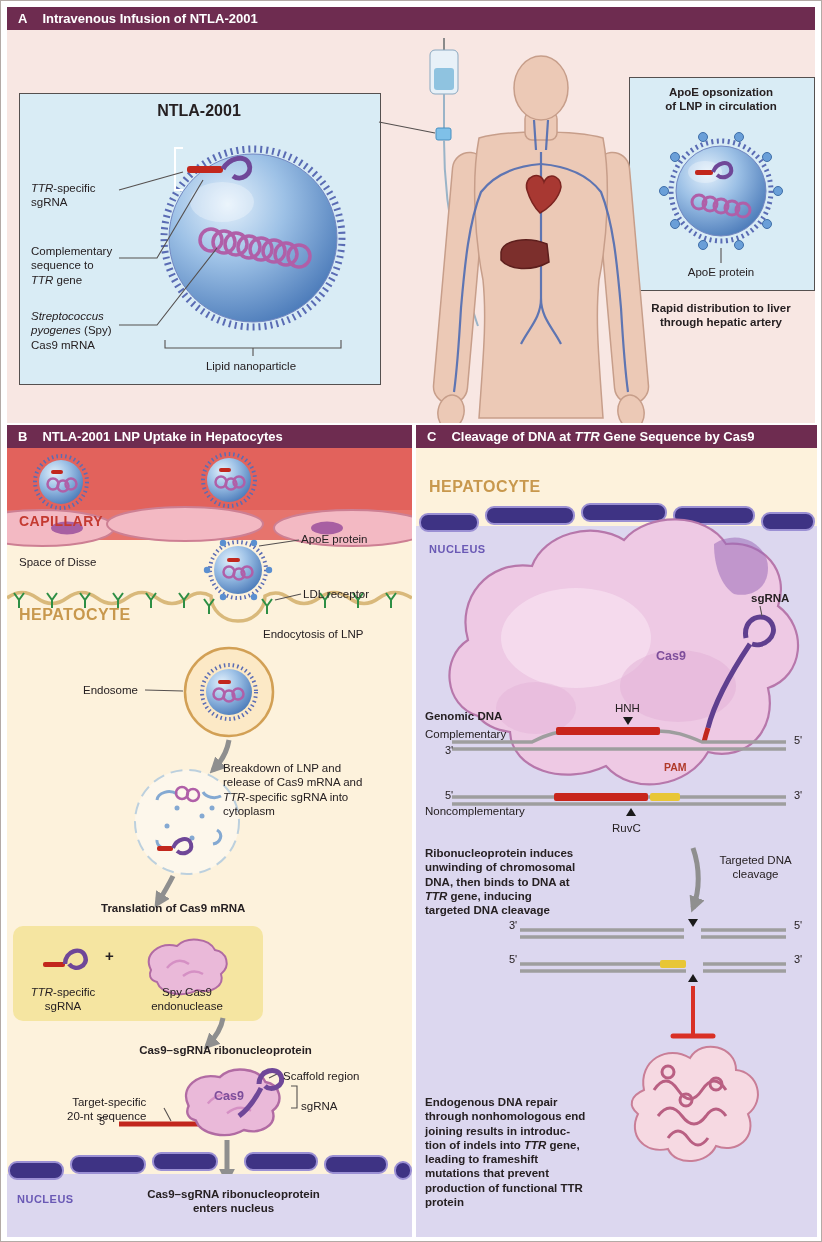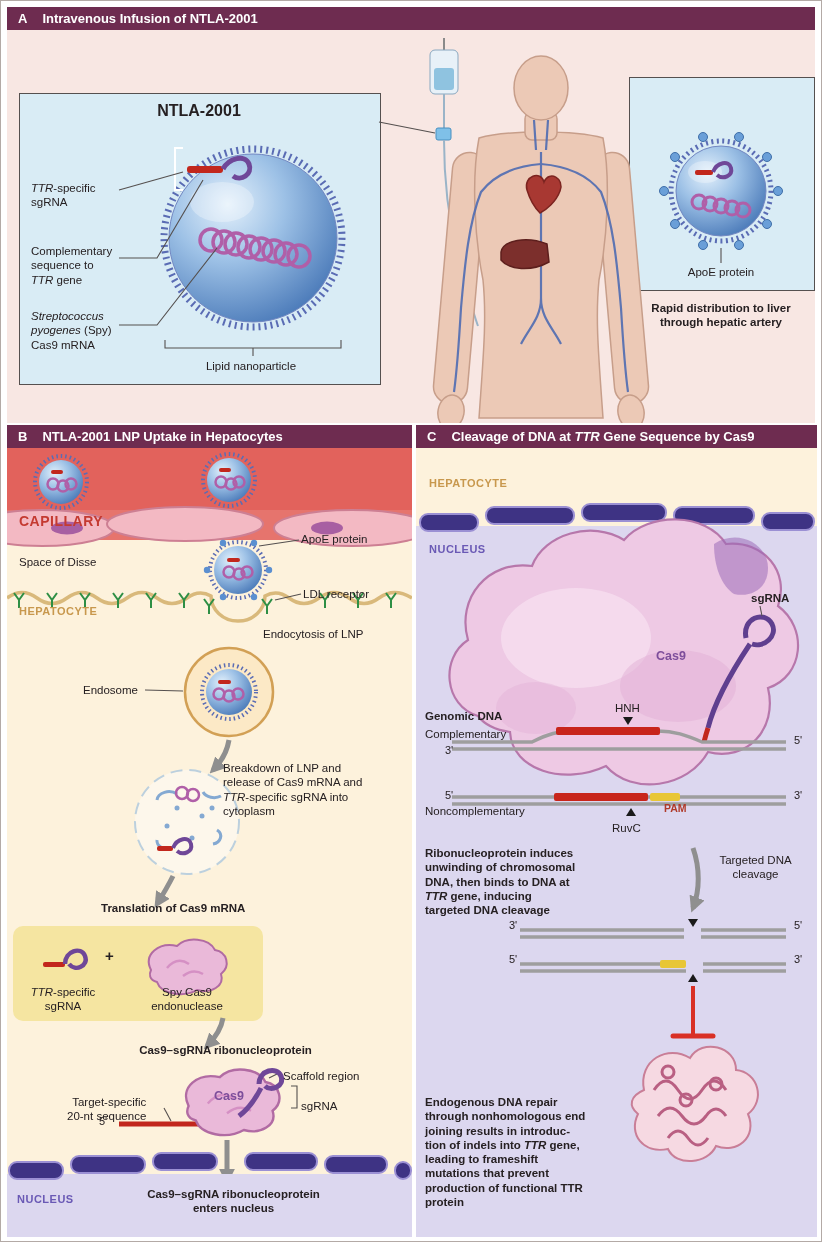--- a/index.html
+++ b/index.html
@@ -11,21 +11,21 @@
        align-items:center;padding:0 11px;font-size:13px;font-weight:bold;box-sizing:border-box;}
   .hdr .letter{margin-right:15px;}
   .pbody{position:absolute;}
   .bluebox{position:absolute;background:#d9ecf5;border:1.3px solid #55504f;}
   .ylbox{position:absolute;background:#f5e5a1;border-radius:10px;}
   .art{position:absolute;}
   .lbl{position:absolute;font-size:11.5px;line-height:1.24;white-space:pre-line;}
   .b{font-weight:bold;}
   .c{text-align:center;}
   .cap-red{color:#c43a31;font-weight:bold;font-size:14px;letter-spacing:.5px;}
-  .cap-tan{color:#c8984d;font-weight:bold;font-size:11px;letter-spacing:.5px;}
+  .cap-tan{color:#c8984d;font-weight:bold;font-size:16px;letter-spacing:.5px;}
   .cap-purp{color:#6a59b5;font-weight:bold;font-size:11px;letter-spacing:.5px;}
   .cas9lbl{color:#7d4e9b;font-weight:bold;font-size:12.5px;}
   .pamlbl{color:#b03a2a;font-weight:bold;font-size:10.5px;}
   .prime{font-size:11px;}
   .plus{font-size:15px;font-weight:bold;}
   .boxtitle{font-weight:bold;font-size:16px;}
 </style>
 </head>
 <body>
 
@@ -368,20 +368,22 @@
     <div class="lbl boxtitle c" style="left:28px;top:100px;width:340px;">NTLA-2001</div>
     <div class="lbl" style="left:30px;top:180px;"><i>TTR</i>-specific
 sgRNA</div>
     <div class="lbl" style="left:30px;top:243px;">Complementary
 sequence to
 <i>TTR</i> gene</div>
     <div class="lbl" style="left:30px;top:308px;"><i>Streptococcus</i>
 <i>pyogenes</i> (Spy)
 Cas9 mRNA</div>
     <div class="lbl c" style="left:155px;top:358px;width:190px;">Lipid nanoparticle</div>
+    <div class="lbl b c" style="left:634px;top:84px;width:172px;">ApoE opsonization
+of LNP in circulation</div>
     <div class="lbl c" style="left:634px;top:264px;width:172px;">ApoE protein</div>
     <div class="lbl b c" style="left:630px;top:300px;width:180px;">Rapid distribution to liver
 through hepatic artery</div>
 
     <div class="lbl cap-red" style="left:18px;top:512px;">CAPILLARY</div>
     <div class="lbl" style="left:18px;top:554px;">Space of Disse</div>
     <div class="lbl cap-tan" style="left:18px;top:604px;">HEPATOCYTE</div>
     <div class="lbl" style="left:300px;top:531px;">ApoE protein</div>
     <div class="lbl" style="left:302px;top:586px;">LDL receptor</div>
     <div class="lbl" style="left:262px;top:626px;">Endocytosis of LNP</div>
@@ -412,21 +414,21 @@
     <div class="lbl b" style="left:750px;top:590px;">sgRNA</div>
     <div class="lbl cas9lbl c" style="left:640px;top:648px;width:60px;">Cas9</div>
     <div class="lbl b" style="left:424px;top:708px;">Genomic DNA</div>
     <div class="lbl" style="left:424px;top:726px;">Complementary</div>
     <div class="lbl prime" style="left:444px;top:743px;">3'</div>
     <div class="lbl prime" style="left:793px;top:733px;">5'</div>
     <div class="lbl" style="left:614px;top:700px;">HNH</div>
     <div class="lbl prime" style="left:444px;top:788px;">5'</div>
     <div class="lbl prime" style="left:793px;top:788px;">3'</div>
     <div class="lbl" style="left:424px;top:803px;">Noncomplementary</div>
-    <div class="lbl pamlbl" style="left:651px;top:801px;padding-left:12px;">PAM</div>
+    <div class="lbl pamlbl" style="left:651px;top:760px;padding-left:12px;">PAM</div>
     <div class="lbl" style="left:611px;top:820px;">RuvC</div>
     <div class="lbl b" style="left:424px;top:845px;">Ribonucleoprotein induces
 unwinding of chromosomal
 DNA, then binds to DNA at
 <i>TTR</i> gene, inducing
 targeted DNA cleavage</div>
     <div class="lbl c" style="left:707px;top:852px;width:95px;">Targeted DNA
 cleavage</div>
     <div class="lbl prime" style="left:508px;top:918px;">3'</div>
     <div class="lbl prime" style="left:793px;top:918px;">5'</div>

